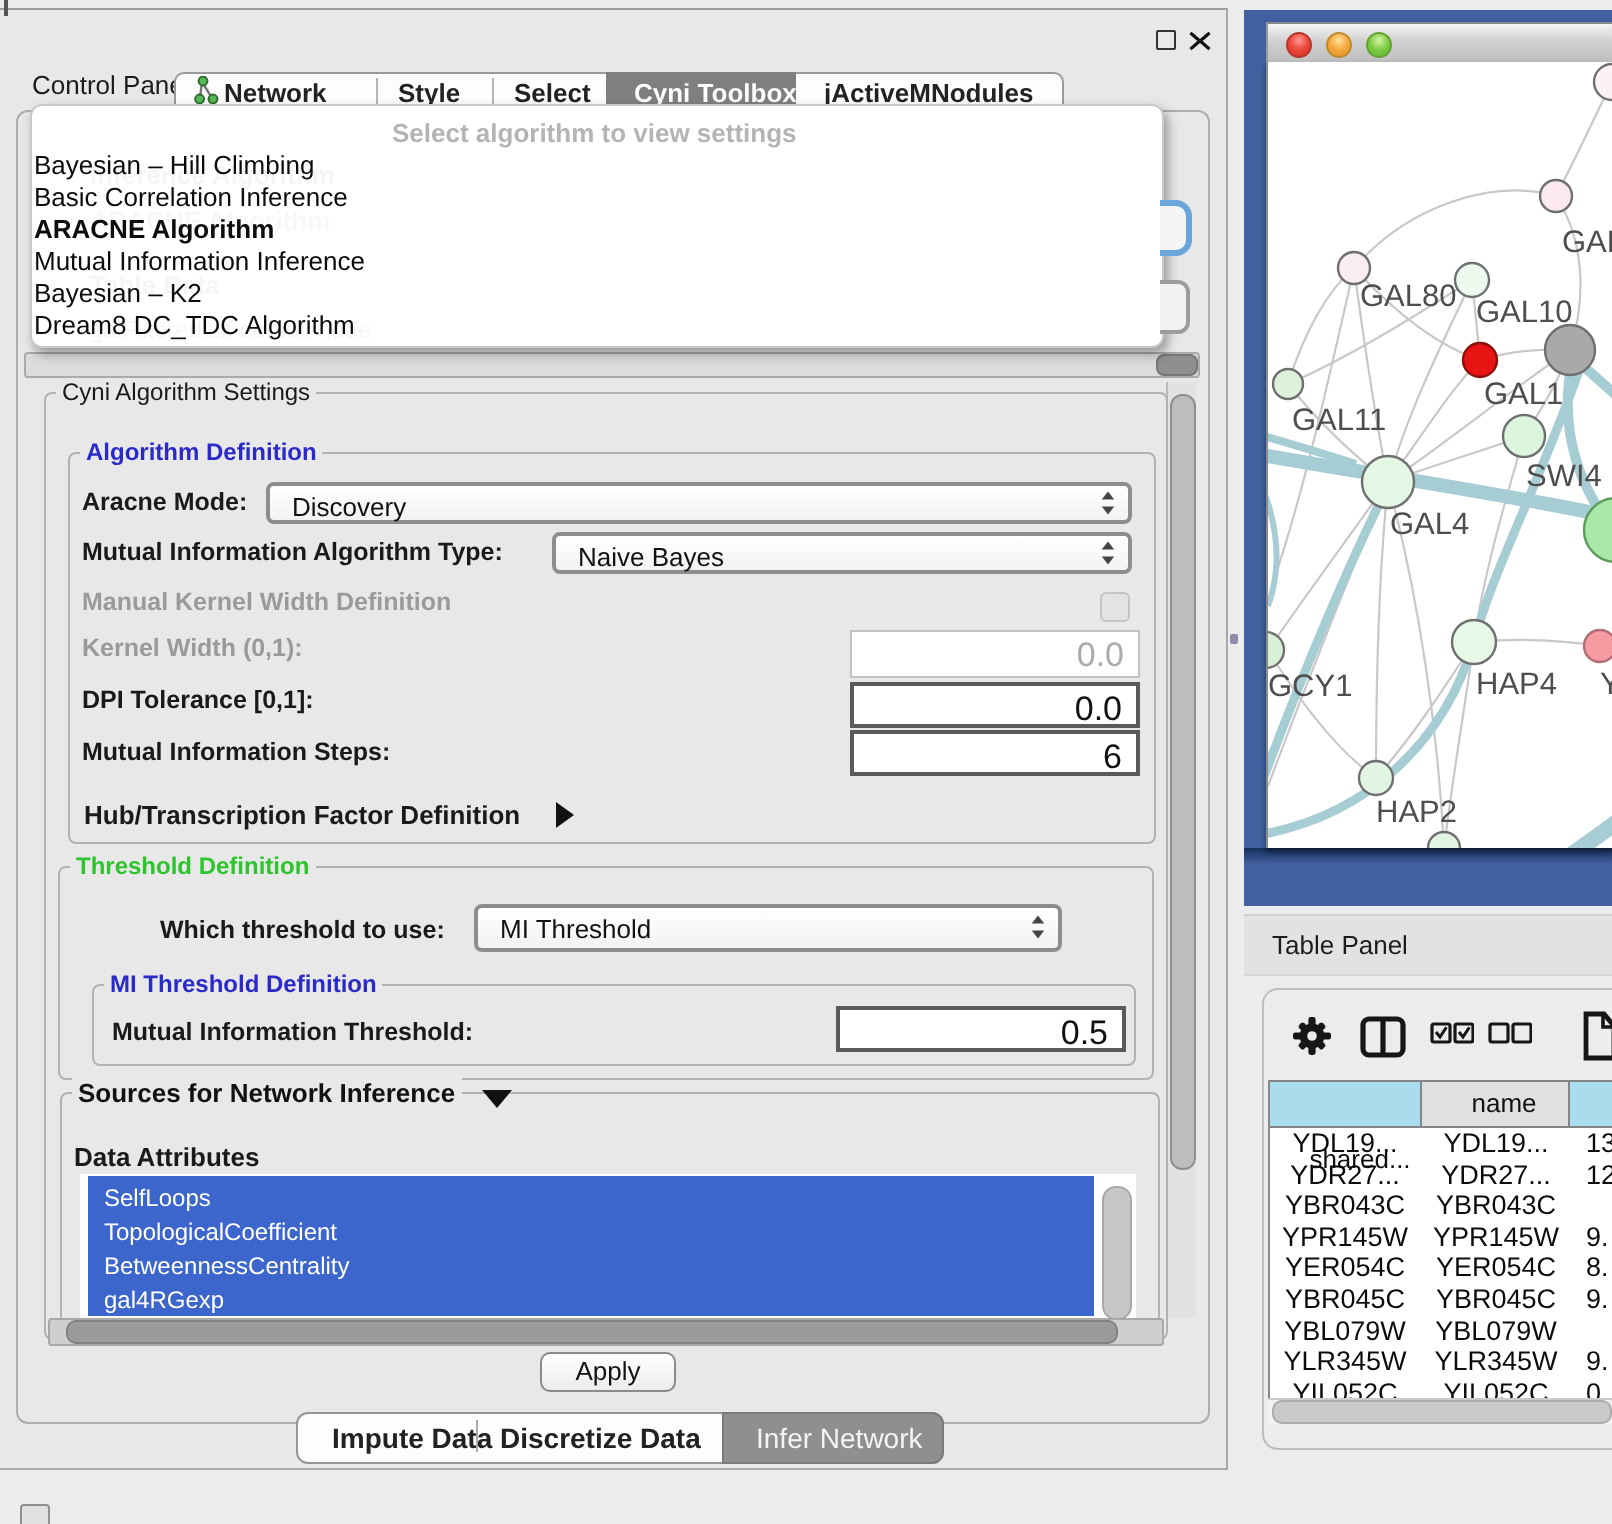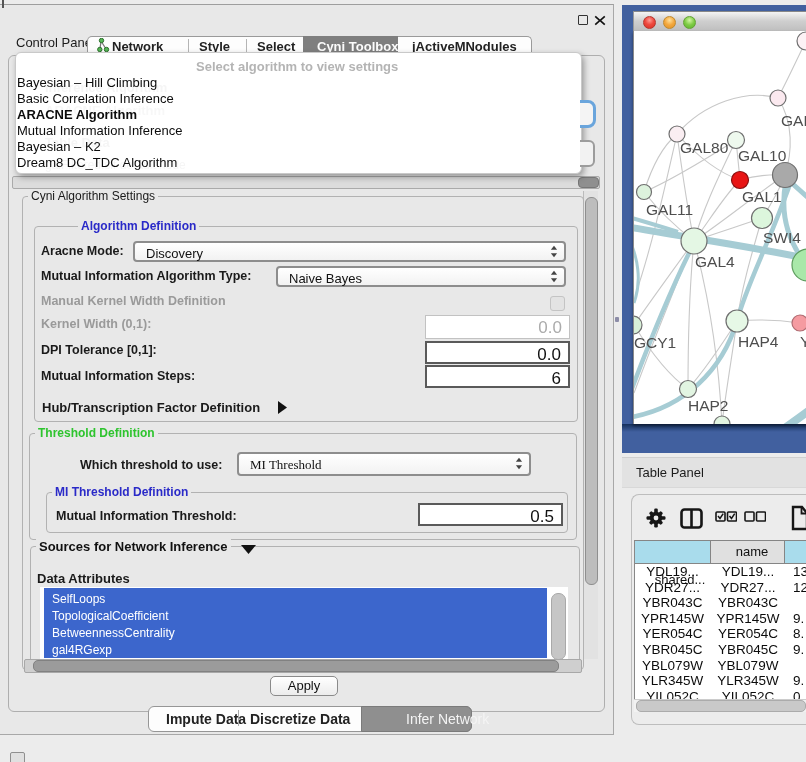--- a/index.html
+++ b/index.html
@@ -53,21 +53,21 @@
 <div class="abs" style="left:12px;top:176px;width:586px;height:11px;background:#dcdcdc;border:1px solid #aaa;border-radius:2px;"></div>
 <div class="abs" style="left:578px;top:177px;width:19px;height:9px;background:#8f8f8f;border-radius:4px;border:1px solid #777;"></div>
 
 <div class="abs" style="left:583px;top:191px;width:14px;height:468px;background:#e2e2e2;border-left:1px solid #bbb;"></div>
 <div class="abs" style="left:585px;top:197px;width:11px;height:386px;background:#bdbdbd;border:1px solid #8f8f8f;border-radius:6px;"></div>
 
 <div class="grp" style="left:22px;top:196px;width:560px;height:472px;"></div>
 <div class="gtitle" style="left:28px;top:189px;font-size:12px;color:#1a1a1a;">Cyni Algorithm Settings</div>
 
 <div class="grp" style="left:34px;top:226px;width:542px;height:194px;border-color:#b2b2b2;"></div>
-<div class="gtitle b" style="left:40px;top:219px;font-size:12px;color:#2a2ac8;margin-left:38px;">Algorithm Definition</div>
+<div class="gtitle b" style="left:40px;top:219px;font-size:12px;color:#2a2ac8;">Algorithm Definition</div>
 
 <div class="lbl abs" style="left:41px;top:244px;">Aracne Mode:</div>
 <div class="combo" style="left:133px;top:241px;width:429px;height:17px;">
     <span class="tx">Discovery</span>
  <svg style="position:absolute;right:6px;top:2px;" width="8" height="13" viewBox="0 0 9 14">
       <path d="M4.5 0.5 L8 5 L1 5 Z" fill="#444"></path>
       <path d="M4.5 13.5 L8 9 L1 9 Z" fill="#444"></path>
     </svg>
   </div>
 <div class="lbl abs" style="left:41px;top:269px;">Mutual Information Algorithm Type:</div>
@@ -88,21 +88,21 @@
 <div class="fld" style="left:425px;top:365px;width:134px;height:17px;padding:2px 7px 0 0;font-size:17px;">6</div>
 
 <div class="lbl abs" style="left:42px;top:400px;font-size:13px;">Hub/Transcription Factor Definition</div>
 <svg class="abs" style="left:276px;top:400px;" width="13" height="15" viewBox="0 0 13 15">
     <path d="M2 1 L11 7.5 L2 14 Z" fill="#111"></path>
   </svg>
 
 <div class="grp" style="left:29px;top:433px;width:546px;height:105px;border-color:#b2b2b2;"></div>
 <div class="gtitle b" style="left:35px;top:426px;font-size:12px;color:#2ec42e;">Threshold Definition</div>
 <div class="lbl abs" style="left:80px;top:458px;">Which threshold to use:</div>
-<div class="combo" style="left:237px;top:452px;width:290px;height:20px;font-family:Liberation Serif, serif;">
+<div class="combo" style="left:237px;top:452px;width:290px;height:20px;">
     <span class="tx">MI Threshold</span>
  <svg style="position:absolute;right:6px;top:2.5px;" width="8" height="13" viewBox="0 0 9 14">
       <path d="M4.5 0.5 L8 5 L1 5 Z" fill="#444"></path>
       <path d="M4.5 13.5 L8 9 L1 9 Z" fill="#444"></path>
     </svg>
   </div>
 
 <div class="grp" style="left:46px;top:492px;width:520px;height:39px;border-color:#b2b2b2;"></div>
 <div class="gtitle b" style="left:52px;top:485px;font-size:12px;color:#2a2ac8;">MI Threshold Definition</div>
 <div class="lbl abs" style="left:56px;top:509px;">Mutual Information Threshold:</div>
@@ -123,21 +123,21 @@
 <div class="abs" style="left:24px;top:659px;width:556px;height:12px;background:#cfcfcf;border:1px solid #a8a8a8;border-radius:2px;"></div>
 <div class="abs" style="left:33px;top:660px;width:524px;height:10px;background:#9b9b9b;border:1px solid #818181;border-radius:5px;"></div>
 
 <div class="abs" style="left:270px;top:676px;width:66px;height:17px;background:linear-gradient(#ffffff,#ececec);border:1.5px solid #8a8a8a;border-radius:5px;text-align:center;font-size:13px;color:#111;padding-top:1px;">Apply</div>
 
 <div class="abs" style="left:148px;top:706px;width:322px;height:24px;background:#fdfdfd;border:1px solid #969696;border-radius:6px;"></div>
 <div class="abs" style="left:361px;top:706px;width:109px;height:24px;background:#8f8f8f;border:1px solid #7b7b7b;border-radius:0 6px 6px 0;"></div>
 <div class="abs b" style="left:166px;top:711px;font-size:14px;color:#222;">Impute Data</div>
 <div class="abs" style="left:238px;top:710px;width:1px;height:16px;background:#aaa;"></div>
 <div class="abs b" style="left:250px;top:711px;font-size:14px;color:#222;">Discretize Data</div>
-<div class="abs" style="left:378px;top:711px;font-size:14px;color:#f4f4f4;margin-left:28px;">Infer Network</div>
+<div class="abs" style="left:378px;top:711px;font-size:14px;color:#f4f4f4;">Infer Network</div>
 
 <div class="abs" style="left:15px;top:52px;width:565px;height:120px;background:#ffffff;border:1px solid #c9c9c9;border-radius:6px;box-shadow:2px 3px 6px rgba(0,0,0,0.35);"></div>
 <div class="abs b" style="left:45px;top:80px;font-size:13px;color:rgba(60,60,60,0.05);">Inference Algorithm</div>
 <div class="abs b" style="left:45px;top:103px;font-size:13px;color:rgba(60,60,60,0.04);">ARACNE Algorithm</div>
 <div class="abs b" style="left:45px;top:135px;font-size:13px;color:rgba(60,60,60,0.05);">Table Data</div>
 <div class="abs" style="left:45px;top:158px;font-size:12px;color:rgba(60,60,60,0.05);">galFiltered.sif default node</div>
 <div class="abs b" style="left:196px;top:59px;font-size:13px;color:#b4b4b4;">Select algorithm to view settings</div>
 <div class="abs" style="left:17px;top:75px;font-size:13px;color:#0c0c0c;line-height:16.1px;white-space:nowrap;">
 Bayesian – Hill Climbing<br>
 Basic Correlation Inference<br>

